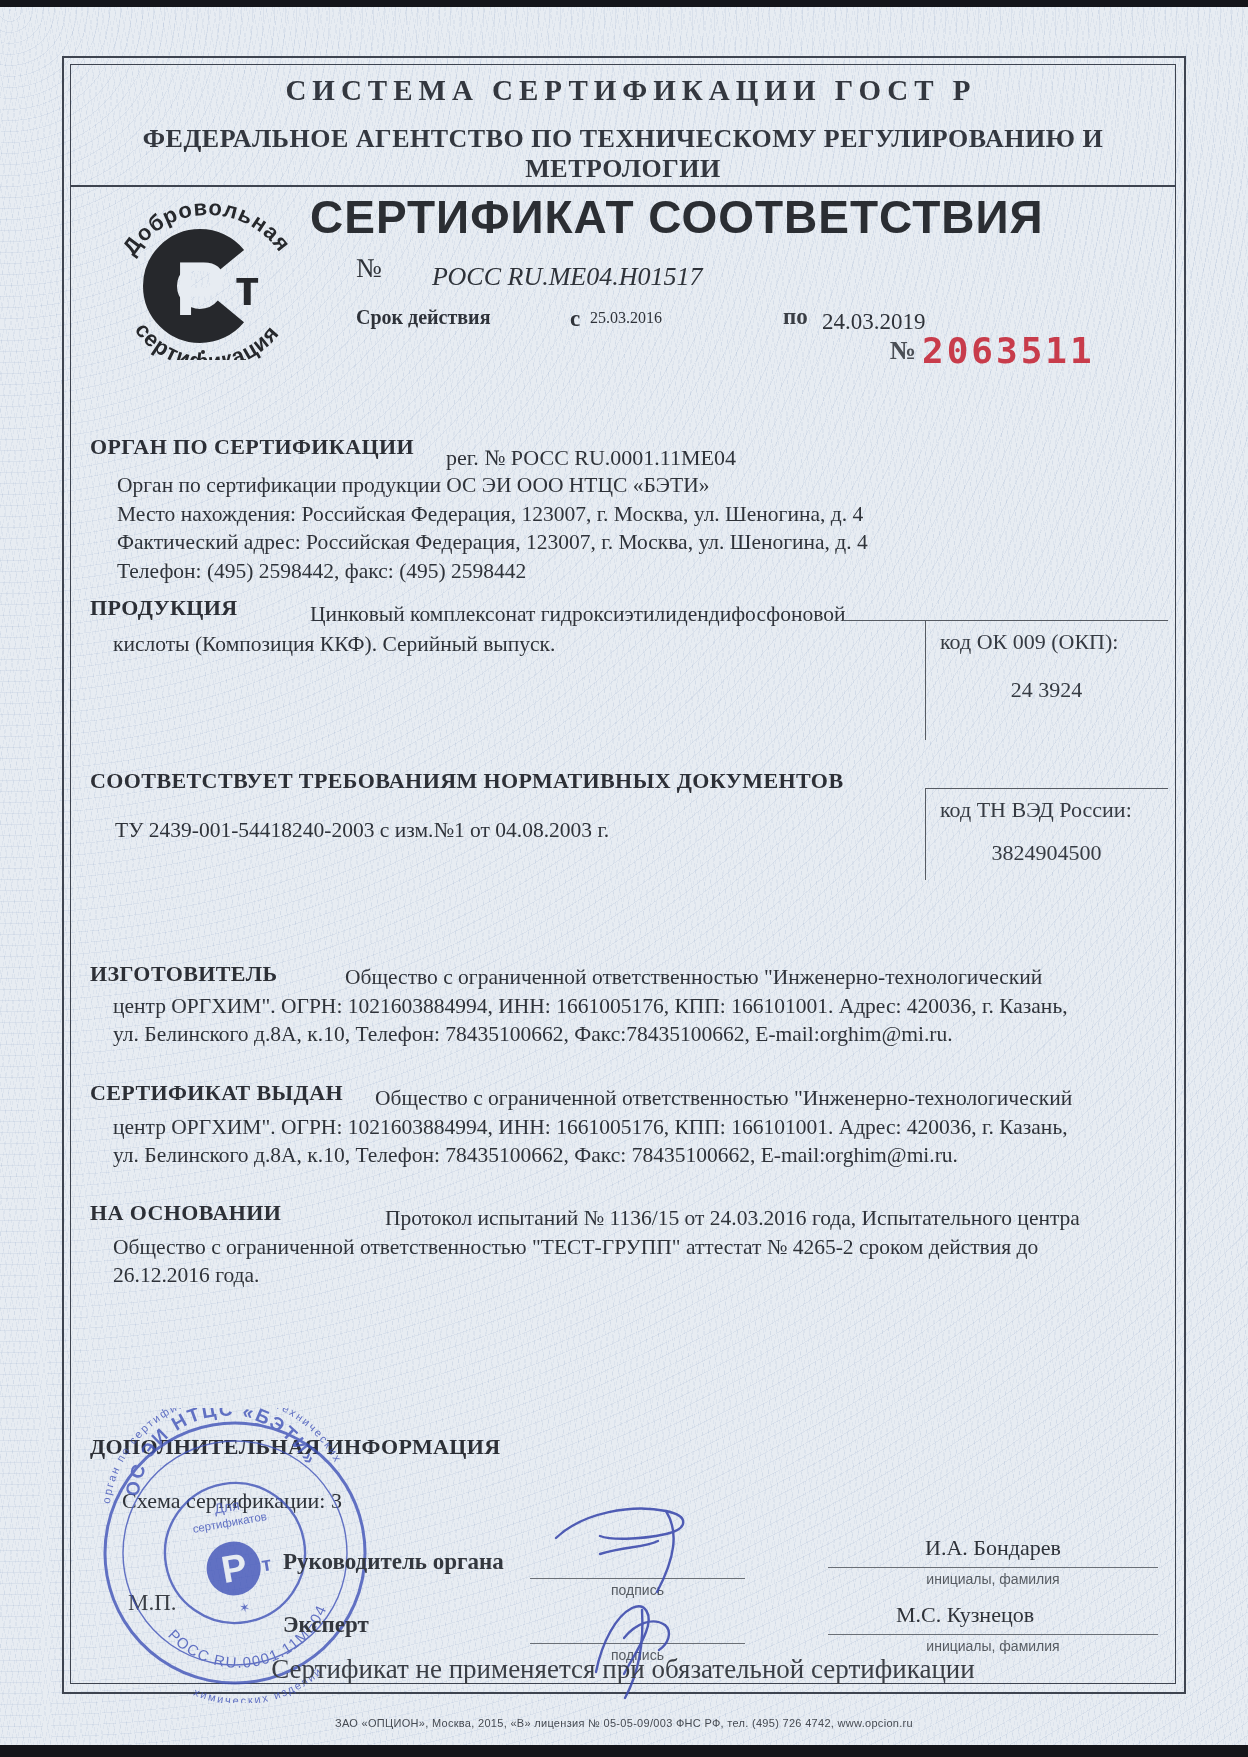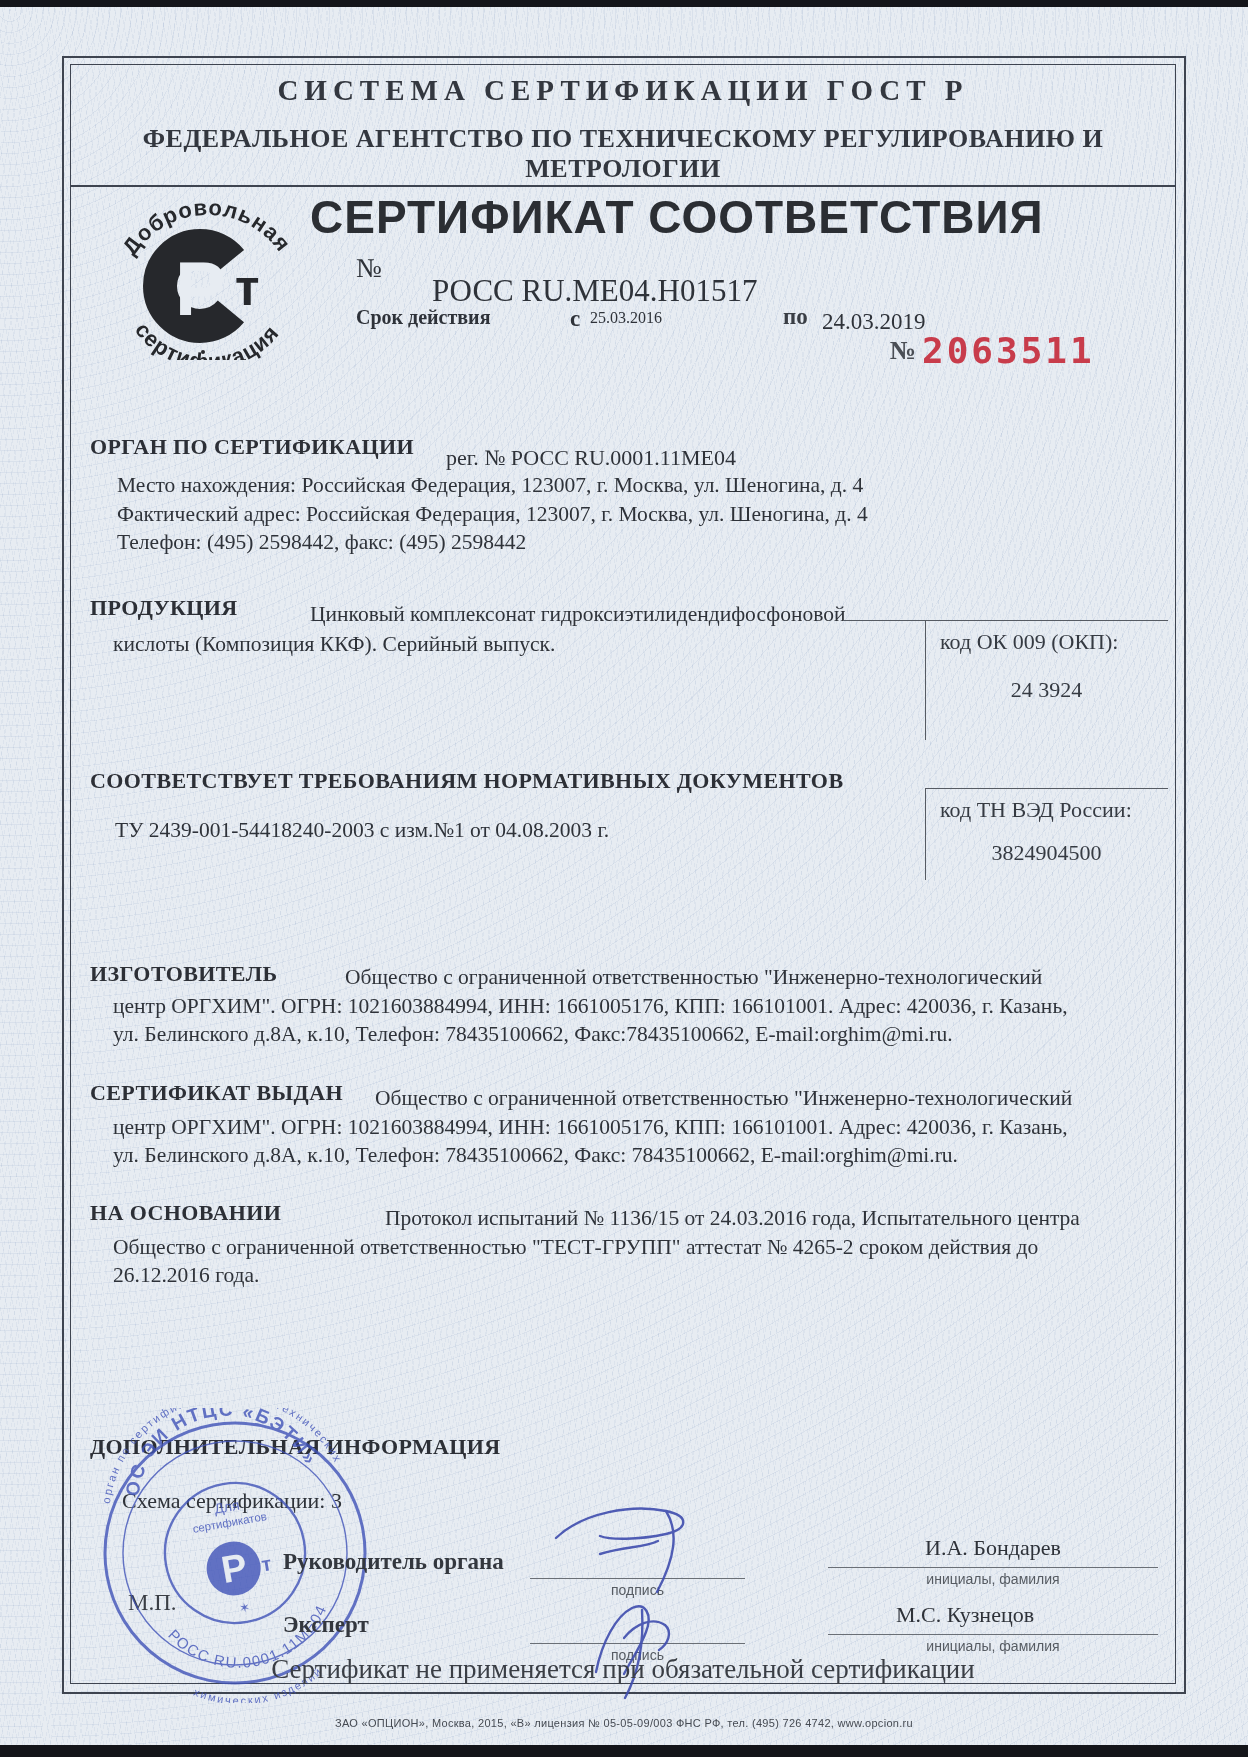--- a/index.html
+++ b/index.html
@@ -14,21 +14,21 @@
   .nw{white-space:nowrap;}
   .b{font-weight:bold;}
   .center{text-align:center;}
   .sans{font-family:"Liberation Sans",sans-serif;}
   .mono{font-family:"DejaVu Sans Mono",monospace;}
   .edgebar{position:absolute;left:0;width:1248px;background:#14151a;}
   .frame{position:absolute;pointer-events:none;}
   .frame.outer{left:62px;top:56px;width:1120px;height:1634px;border:2.5px solid #3e4450;}
   .frame.inner{left:70px;top:64px;width:1104px;height:1618px;border:1.3px solid #3e4450;}
   .hdr-rule{position:absolute;left:71px;top:185px;width:1104px;border-top:2px solid #3e4450;}
-  .hdr1{left:72px;top:74px;width:1102px;font-size:29px;font-weight:bold;letter-spacing:6px;color:#33373f;text-align:center;}
+  .hdr1{left:80px;top:74px;width:1102px;font-size:29px;font-weight:bold;letter-spacing:6px;color:#33373f;text-align:center;}
   .hdr2{left:72px;top:124px;width:1102px;font-size:26px;font-weight:bold;letter-spacing:0.5px;color:#33373f;}
   .title{left:310px;top:190px;width:710px;font-size:46px;font-weight:bold;letter-spacing:1px;
          font-family:"Liberation Sans",sans-serif;color:#2b2e33;}
   .sec-label{font-size:22px;font-weight:bold;letter-spacing:0.4px;color:#2c2f36;}
   .body-block{font-size:21.5px;line-height:28.5px;color:#2e3239;}
   .body-block div{white-space:nowrap;}
   .cap{font-size:14px;color:#565b62;font-family:"Liberation Sans",sans-serif;}
   .thinline{border-top:1.6px solid #6a6f76;height:0;}
   .boxline{border-top:1.5px solid #565b63;height:0;}
   .boxvline{border-left:1.5px solid #565b63;width:0;}
@@ -63,34 +63,35 @@
     </text>
     <circle cx="97" cy="100" r="40" fill="none" stroke="#26282c" stroke-width="34" stroke-dasharray="196 55" stroke-dashoffset="-27.5"></circle>
     <text x="72" y="129" font-family="Liberation Sans, sans-serif" font-size="76" font-weight="bold" fill="#e7ecf2">Р</text>
     <text x="132" y="119" font-family="Liberation Sans, sans-serif" font-size="50" font-weight="bold" fill="#26282c">т</text>
     <circle cx="100" cy="166" r="2" fill="#26282c"></circle>
   </svg>
 
   <div class="abs center title nw">СЕРТИФИКАТ СООТВЕТСТВИЯ</div>
 
   <div class="abs nw" style="left:356px;top:253px;font-size:27px;">№</div>
-  <div class="abs nw" style="left:432px;top:273px;font-size:31px;">РОСС RU.ME04.H01517</div>
+  <div class="abs nw" style="left:432px;top:262px;font-size:26px;font-style:italic;">РОСС RU.ME04.H01517</div>
 
   <div class="abs nw b" style="left:356px;top:306px;font-size:20px;text-align:center;">Срок действия</div>
   <div class="abs nw b" style="left:570px;top:306px;font-size:23px;">с</div>
   <div class="abs nw" style="left:590px;top:309px;font-size:16px;">25.03.2016</div>
   <div class="abs nw b" style="left:783px;top:304px;font-size:23px;color:#3a3e45;">по</div>
   <div class="abs nw" style="left:822px;top:309px;font-size:23px;">24.03.2019</div>
 
   <div class="abs nw b" style="left:890px;top:336px;font-size:26px;color:#4a4e55;">№</div>
   <div class="abs nw mono b" style="left:922px;top:330px;font-size:36px;letter-spacing:3px;color:#c83c4b;">2063511</div>
 
   <div class="abs nw sec-label" style="left:90px;top:434px;">ОРГАН ПО СЕРТИФИКАЦИИ</div>
   <div class="abs nw" style="left:446px;top:445px;font-size:22px;">рег. № РОСС RU.0001.11МЕ04</div>
   <div class="abs body-block" style="left:117px;top:471px;width:1050px;">
+    <div>Орган по сертификации продукции ОС ЭИ ООО НТЦС «БЭТИ»</div>
     <div>Место нахождения: Российская Федерация, 123007, г. Москва, ул. Шеногина, д. 4</div>
     <div>Фактический адрес: Российская Федерация, 123007, г. Москва, ул. Шеногина, д. 4</div>
     <div>Телефон: (495) 2598442, факс: (495) 2598442</div>
   </div>
 
   <div class="abs nw sec-label" style="left:90px;top:595px;">ПРОДУКЦИЯ</div>
   <div class="abs body-block" style="left:113px;top:599px;width:1056px;line-height:30px;">
     <div style="padding-left:197px;">Цинковый комплексонат гидроксиэтилидендифосфоновой</div>
     <div>кислоты (Композиция ККФ). Серийный выпуск.</div>
   </div>

